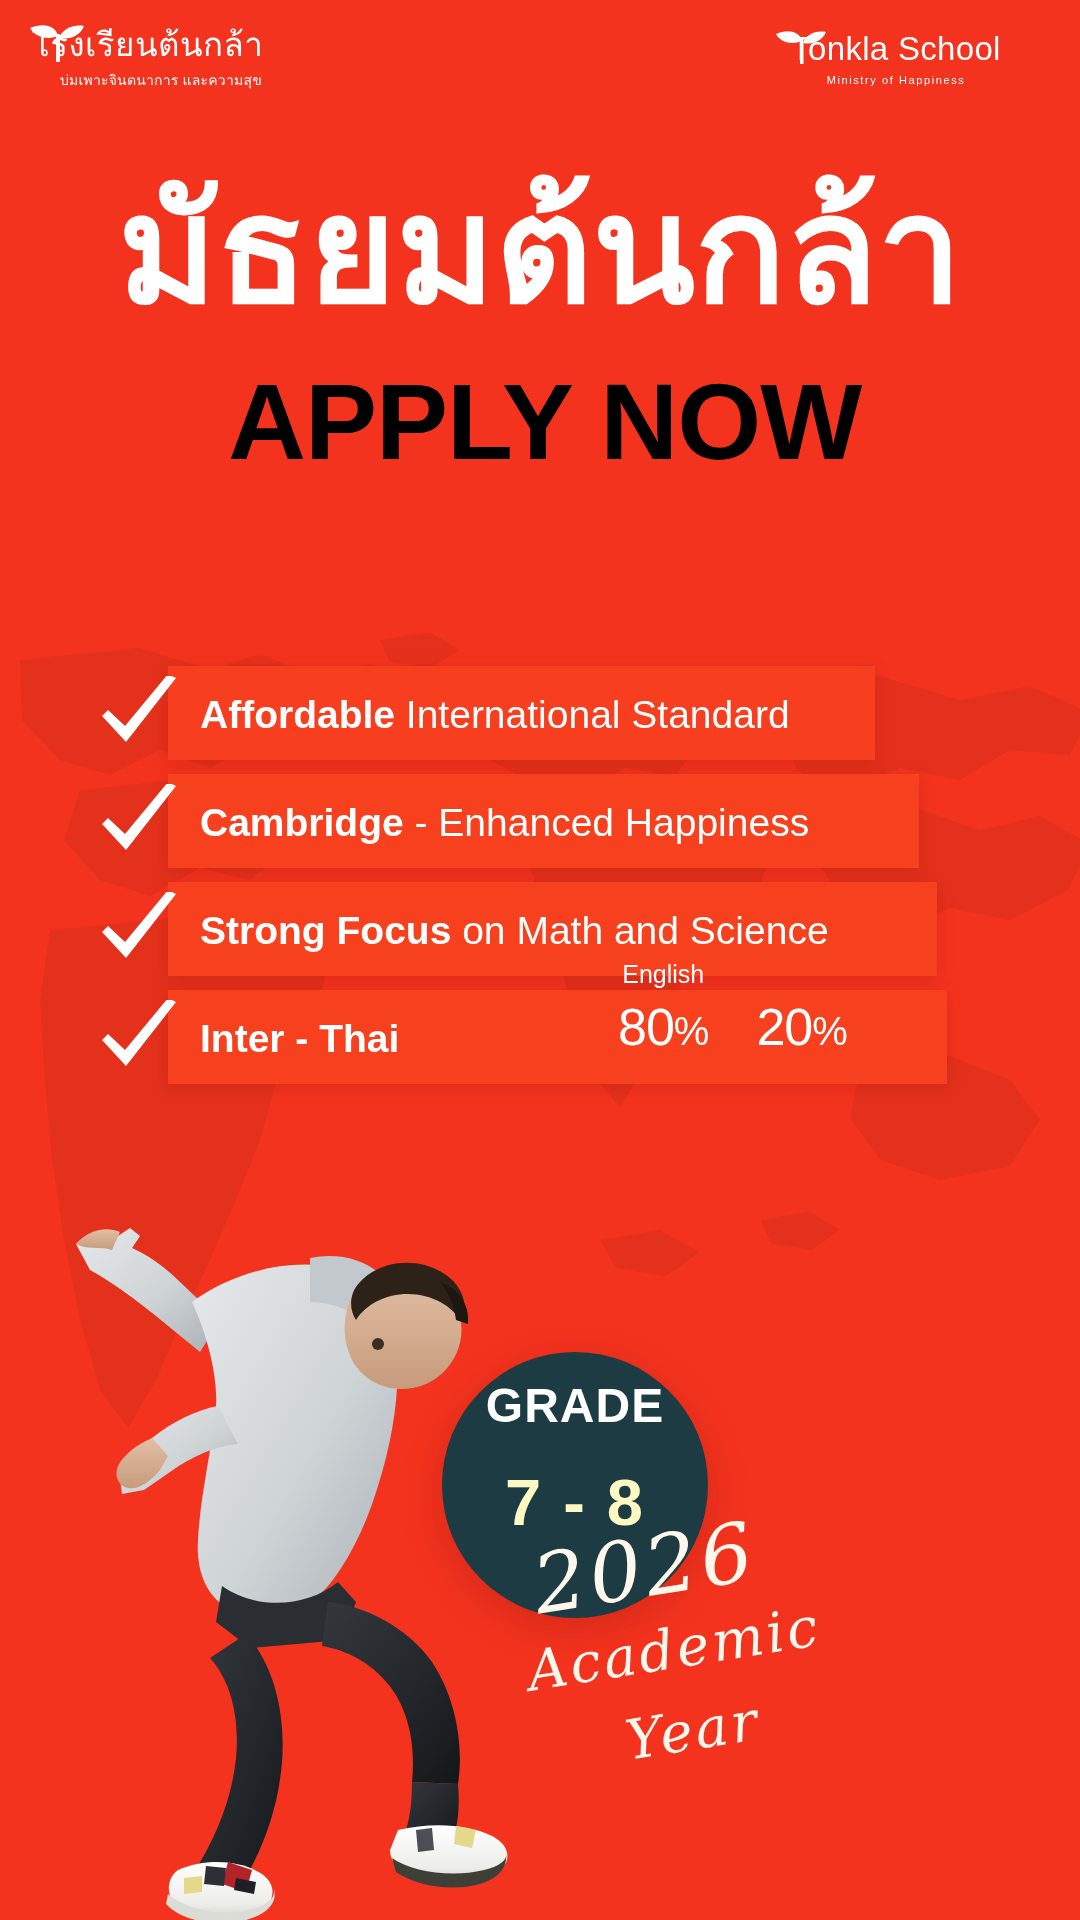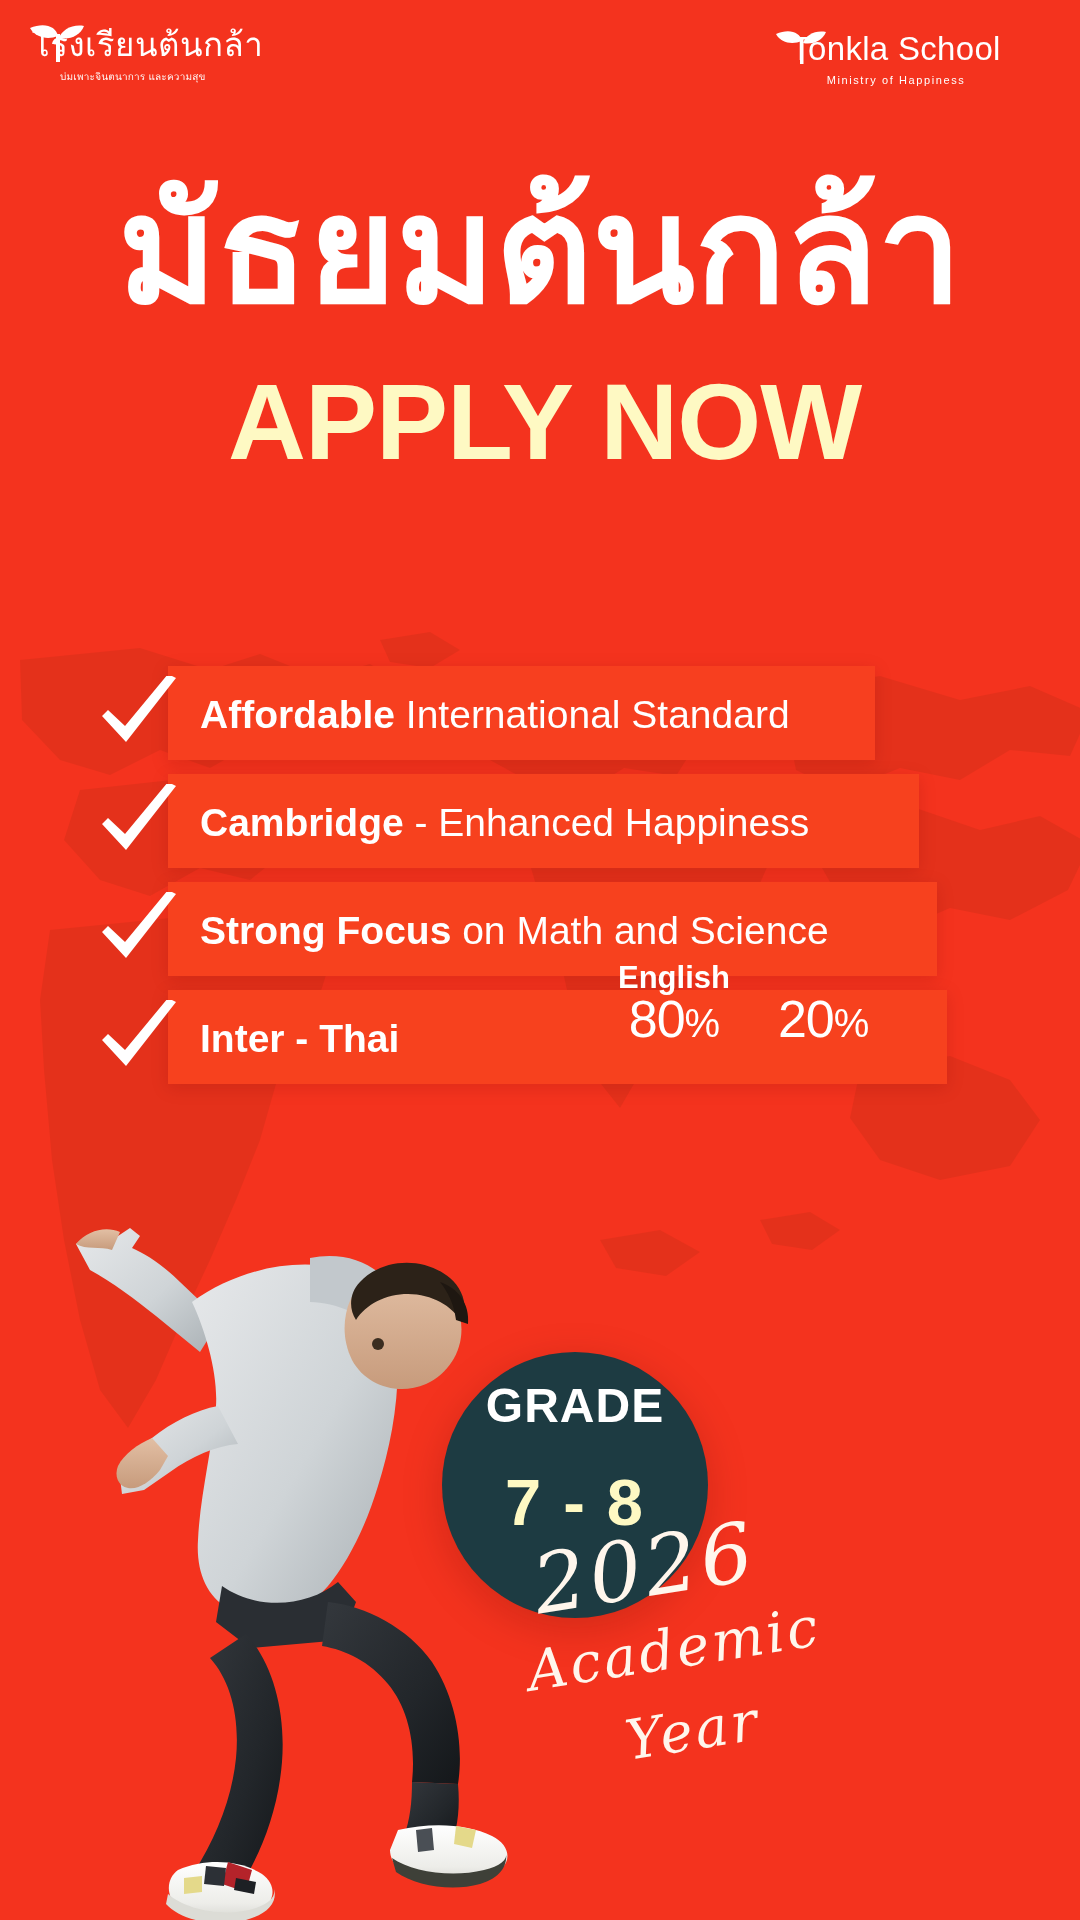--- a/index.html
+++ b/index.html
@@ -34,21 +34,21 @@
   }
   .logo-left .sprout {
     position:absolute; left:2px; top:-6px; width:58px; height:40px;
   }
   .logo-left .th-name {
     font-family:"Liberation Sans", sans-serif;
     font-size:33px; font-weight:400; letter-spacing:.5px;
     line-height:1; padding-left:6px; white-space:nowrap;
   }
   .logo-left .th-sub {
-    font-size:10px; font-weight:400; letter-spacing:.2px;
+    font-size:14px; font-weight:400; letter-spacing:.2px;
     margin-top:8px; padding-left:34px; opacity:.97; white-space:nowrap;
   }
 
   .logo-right {
     position:absolute; right:34px; top:32px;
     width:300px; color:#ffffff; text-align:center;
   }
   .logo-right .sprout {
     position:absolute; left:28px; top:-4px; width:54px; height:36px;
   }
@@ -63,21 +63,21 @@
 
   
   .headline-th {
     position:absolute; left:0; right:0; top:175px;
     text-align:center; color:#fff;
     font-size:150px; font-weight:700; line-height:1;
     letter-spacing:0px;
   }
   .headline-en {
     position:absolute; left:9px; right:0; top:368px;
-    text-align:center; color:#fef9c3;
+    text-align:center; color:#000000;
     font-size:108px; font-weight:700; line-height:1;
     letter-spacing:-1px;
   }
 
   
   .bullets {
     position:absolute; left:0; top:660px; width:947px;
   }
   .bullet {
     position:relative;
@@ -115,21 +115,21 @@
 
   
   .pct-wrap {
     position:absolute; z-index:4;
     left:618px; top:-22px;
     display:flex; align-items:flex-end; gap:48px;
     color:#fff;
   }
   .pct-col { text-align:center; line-height:1; }
   .pct-label {
-    font-size:31px; font-weight:700; margin-bottom:0;
+    font-size:25px; font-weight:400; margin-bottom:14px;
   }
   .pct-value { font-size:52px; font-weight:400; letter-spacing:-1px; }
   .pct-value .sym { font-size:40px; }
   .pct-col.second { padding-bottom:0px; }
 
   
   .dancer {
     position:absolute; left:60px; top:1210px;
     width:480px; height:720px;
     z-index:6;

